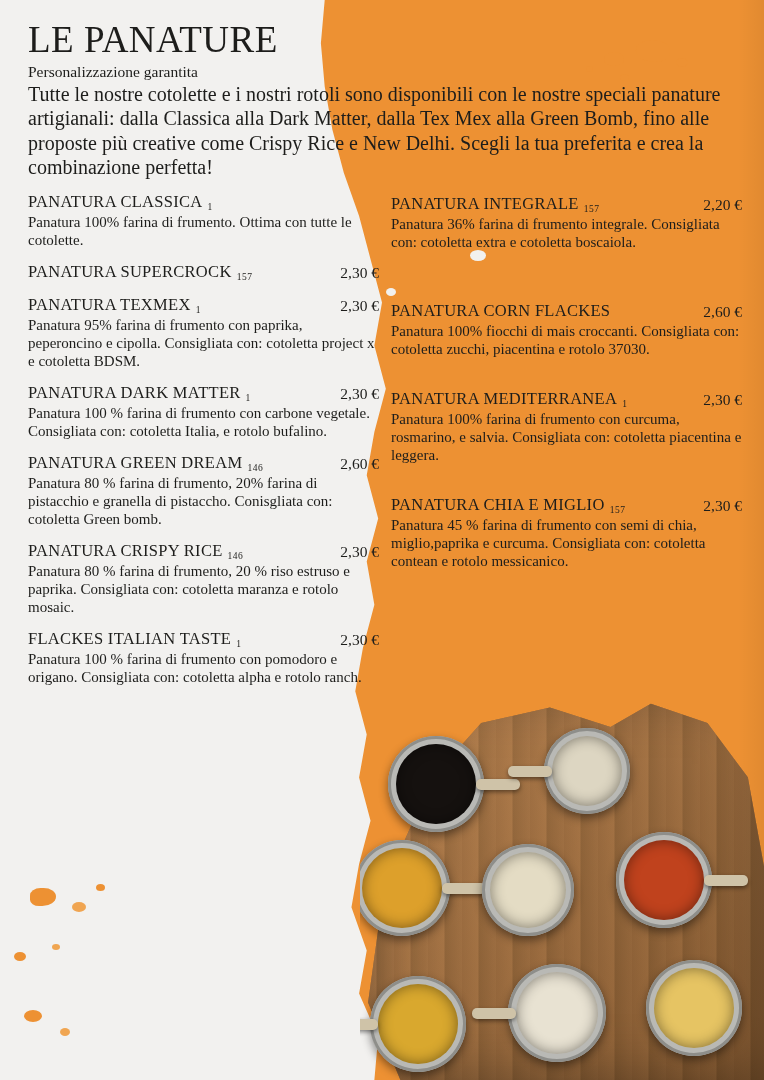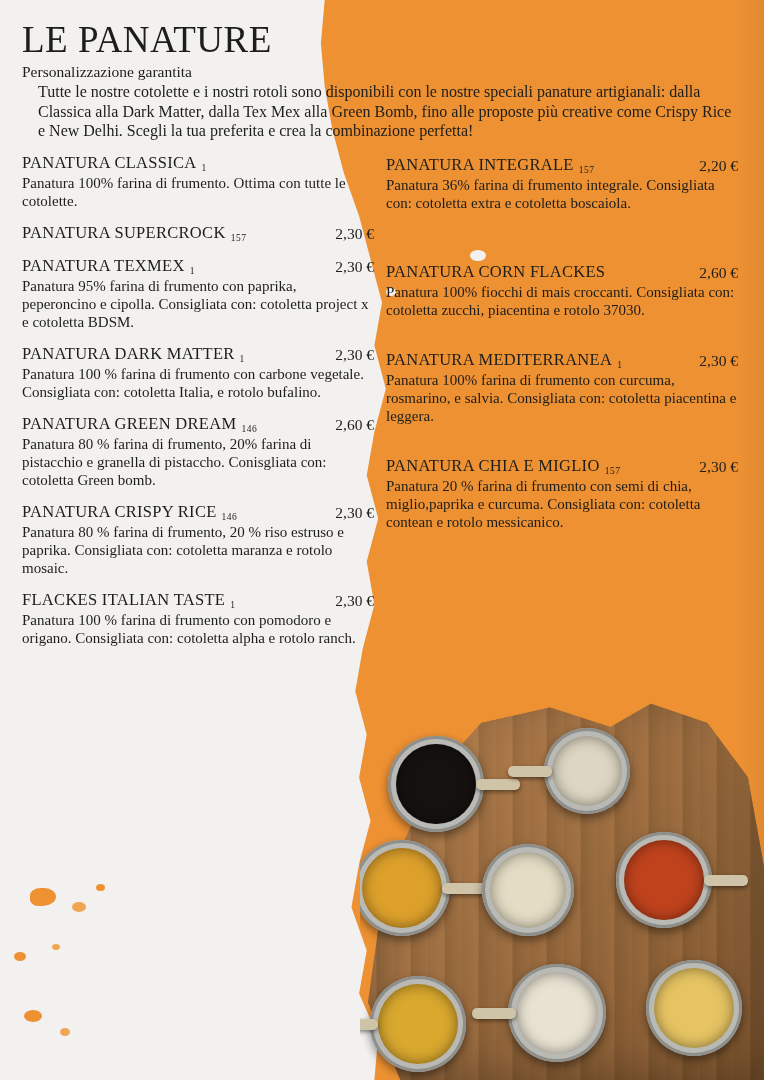--- a/index.html
+++ b/index.html
@@ -32,28 +32,28 @@
     content:""; position:absolute; right:0; top:0; bottom:0; width:26px;
     background:linear-gradient(to left, rgba(0,0,0,.05), rgba(0,0,0,0));
   }
 
   
   .splat { position:absolute; background:#ed9133; border-radius:50%; z-index:1; }
   .splat.light { background:#f0a551; }
   .splat.white { background:#f2f1ef; }
 
   
-  #content { position:relative; z-index:3; padding:18px 22px 0 22px; }
+  #content { position:relative; z-index:3; padding:18px 22px 0 28px; }
 
   #page-title {
     font-size:37px; letter-spacing:.5px; margin:0 0 2px 0;
     font-weight:normal; font-family:"Liberation Serif", serif;
   }
   #subtitle { font-size:15.5px; margin:0 0 1px 0; }
-  #intro { font-size:16px; line-height:1.22; margin:0 0 12px 16px; max-width:715px; }
+  #intro { font-size:20px; line-height:1.22; margin:0 0 12px 0; max-width:715px; }
 
   #columns { display:flex; gap:12px; }
   .col { width:352px; }
   .col.right { padding-top:2px; }
 
   .item { margin-bottom:13px; }
   .item-head { display:flex; align-items:flex-end; }
   .item-name {
     font-size:16.5px; letter-spacing:.3px; white-space:nowrap;
   }
@@ -273,18 +273,18 @@
         </div>
         <div class="item-desc">Panatura 100% farina di frumento con curcuma, rosmarino, e salvia. Consigliata con: cotoletta piacentina e leggera.</div>
       </div>
 
       <div class="item" style="margin-top:31px;">
         <div class="item-head">
           <span class="item-name">PANATURA CHIA E MIGLIO</span>
           <span class="item-allerg">157</span>
           <span class="item-price">2,30 €</span>
         </div>
-        <div class="item-desc">Panatura 20 % farina di frumento con semi di chia, miglio,paprika e curcuma. Consigliata con: cotoletta contean e rotolo messicanico.</div>
+        <div class="item-desc">Panatura 45 % farina di frumento con semi di chia, miglio,paprika e curcuma. Consigliata con: cotoletta contean e rotolo messicanico.</div>
       </div>
 
     </div>
   </div>
 </div>
 
 </body></html>

